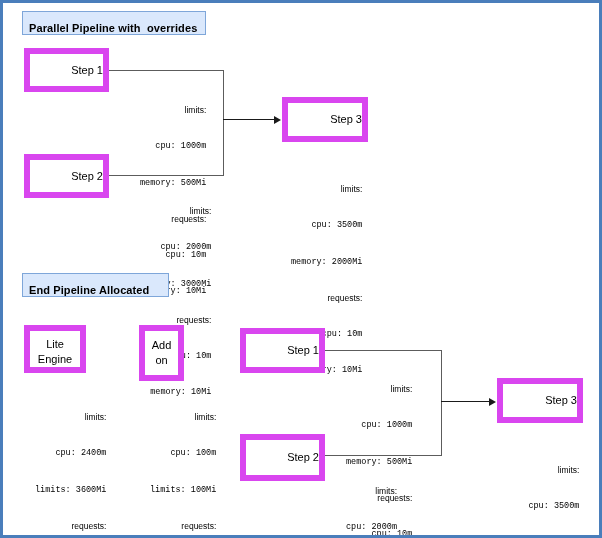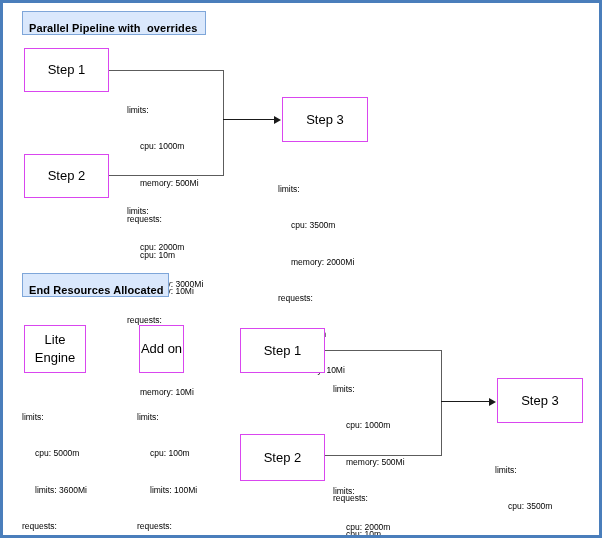--- a/index.html
+++ b/index.html
@@ -30,40 +30,42 @@
     padding-left: 6px;
     font-size: 11px;
     font-weight: bold;
     color: #000000;
     letter-spacing: 0.1px;
     white-space: pre;
   }
   .node {
     position: absolute;
     background: #ffffff;
-    border: 1px solid #d946ef;
+    border: 6px solid #d946ef;
     box-sizing: border-box;
     display: flex;
     align-items: center;
-    justify-content: center;
+    justify-content: flex-end;
     text-align: center;
-    font-size: 13px;
+    font-size: 11px;
     color: #000000;
     line-height: 1.35;
   }
   .res {
     position: absolute;
     font-size: 8.5px;
     color: #000000;
     line-height: 1.42;
     white-space: pre;
+    text-align: right;
   }
   .res .ind {
     padding-left: 13px;
     display: block;
+    font-family: Liberation Mono, monospace;
   }
   .res .key {
     display: block;
   }
   .edge-h {
     position: absolute;
     height: 1px;
     background: #5c5c5c;
   }
   .edge-v {
@@ -136,29 +138,29 @@
   <div class="res" style="left:275px; top:156px;">
     <span class="key">limits:</span>
     <span class="ind">cpu: 3500m</span>
     <span class="ind">memory: 2000Mi</span>
     <span class="key">requests:</span>
     <span class="ind">cpu: 10m</span>
     <span class="ind">memory: 10Mi</span>
   </div>
 
   <div class="banner" style="left:19px; top:270px; width:147px; height:24px;">
-    <span>End Resources Allocated</span>
+    <span>End Pipeline Allocated</span>
   </div>
 
   <div class="node" style="left:21px; top:322px; width:62px; height:48px; flex-direction:column;">
     <span>Lite</span>
     <span>Engine</span>
   </div>
 
-  <div class="node" style="left:136px; top:322px; width:45px; height:48px;">
+  <div class="node" style="left:136px; top:322px; width:45px; height:56px;">
     <span>Add on</span>
   </div>
 
   <div class="node" style="left:237px; top:325px; width:85px; height:45px;">
     <span>Step 1</span>
   </div>
 
   <div class="node" style="left:237px; top:431px; width:85px; height:47px;">
     <span>Step 2</span>
   </div>
@@ -171,21 +173,21 @@
 
   <div class="edge-h" style="left:322px; top:452px; width:116px;"></div>
 
   <div class="edge-v" style="left:438px; top:347px; height:106px;"></div>
 
   <div class="arrow-line" style="left:438px; top:398px; width:49px;"></div>
   <div class="arrowhead" style="left:486px; top:394.5px;"></div>
 
   <div class="res" style="left:19px; top:384px;">
     <span class="key">limits:</span>
-    <span class="ind">cpu: 5000m</span>
+    <span class="ind">cpu: 2400m</span>
     <span class="ind">limits: 3600Mi</span>
     <span class="key">requests:</span>
     
     
   </div>
 
   <div class="res" style="left:134px; top:384px;">
     <span class="key">limits:</span>
     <span class="ind">cpu: 100m</span>
     <span class="ind">limits: 100Mi</span>

